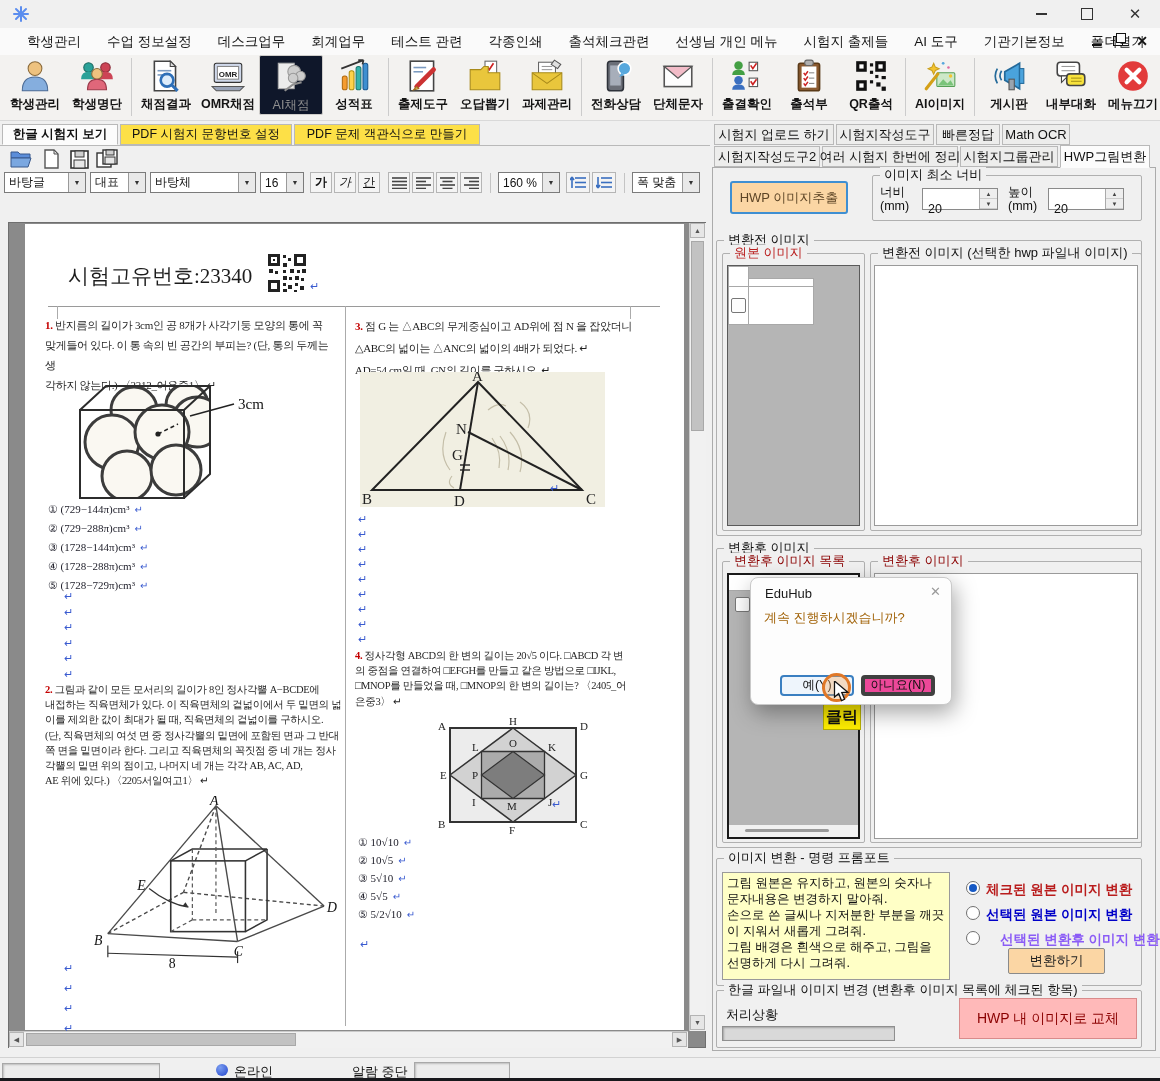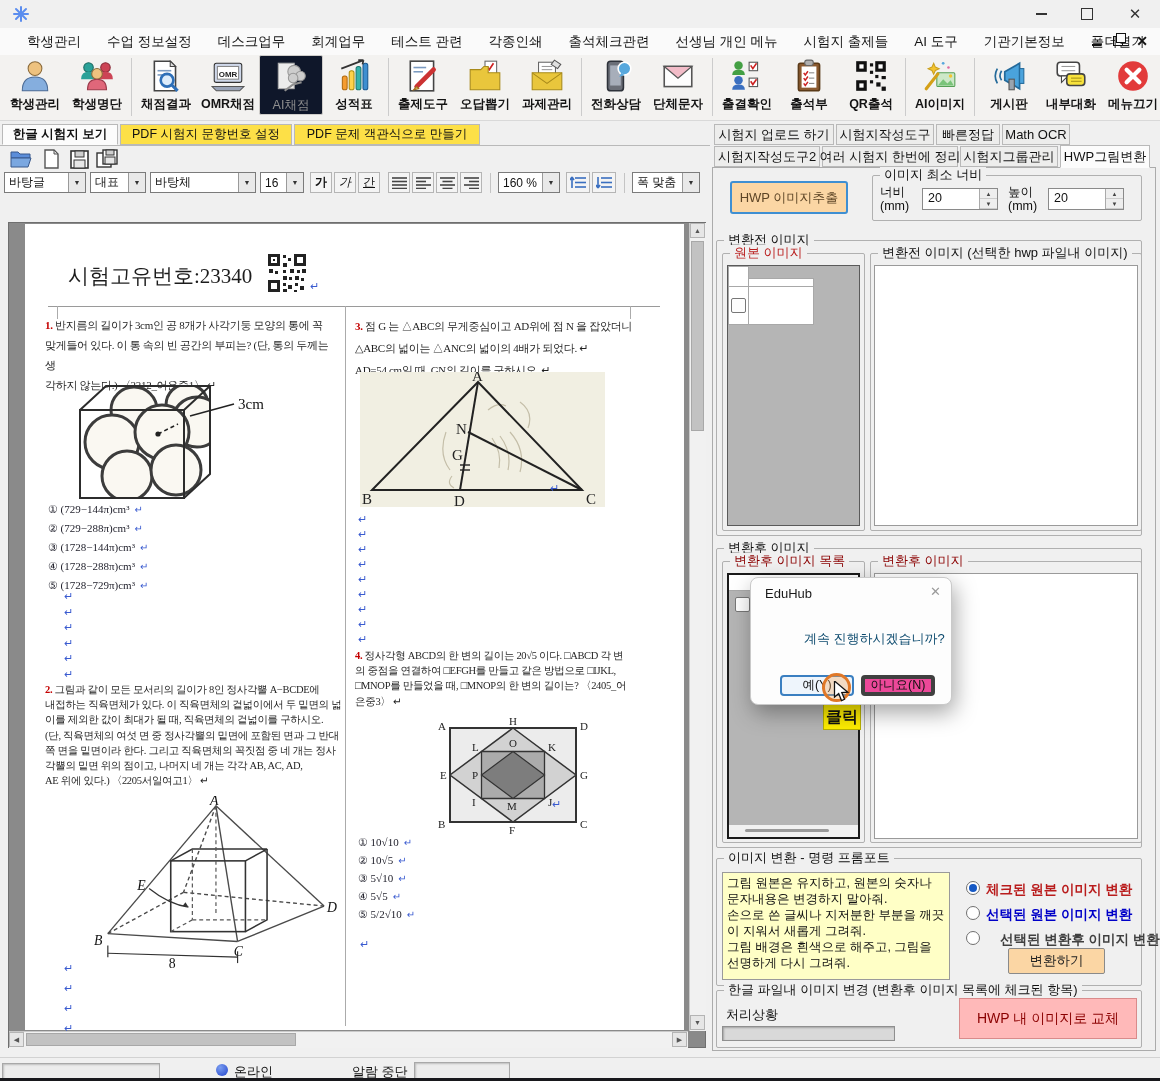--- a/index.html
+++ b/index.html
@@ -51,33 +51,33 @@
   .vline{position:absolute;width:1px;background:#ababab;}
   .figlab{font-family:"Liberation Serif",serif;font-style:italic;}
   
   .rtab{position:absolute;height:21px;background:#ededec;border:1px solid #b9b9b9;font-size:13px;display:flex;align-items:center;justify-content:center;box-sizing:border-box;white-space:nowrap;}
   .rtab.on{background:#fcfcfc;border-bottom:1px solid #fcfcfc;height:23px;}
   .rcontent{position:absolute;left:712px;top:167px;width:444px;height:884px;border:1px solid #ababab;background:#f0f0f0;box-sizing:border-box;}
   .gb{position:absolute;border:1px solid #b0b0b0;border-radius:2px;box-sizing:border-box;}
   .gb .lg{position:absolute;top:-9px;left:7px;background:#f0f0f0;padding:0 4px;font-size:13px;line-height:16px;white-space:nowrap;}
   .btn-extract{position:absolute;left:730px;top:181px;width:118px;height:33px;background:#fbd6a4;border:2px solid #3f8fd2;border-radius:3px;font-size:13px;color:#5d4526;display:flex;align-items:center;justify-content:center;box-sizing:border-box;}
   .spin{position:absolute;height:22px;background:#fff;border:1px solid #8a8a8a;display:flex;box-sizing:border-box;font-size:12.5px;}
-  .spin .sv{flex:1;padding:2px 0 0 5px;}
+  .spin .sv{flex:1;padding:13px 0 0 5px;}
   .spin .sbs{width:17px;border-left:1px solid #aaa;display:flex;flex-direction:column;}
   .spin .sbs div{flex:1;background:#eee;border-bottom:1px solid #ccc;font-size:6px;color:#444;display:flex;align-items:center;justify-content:center;}
   .twolab{position:absolute;font-size:12.5px;line-height:14px;white-space:pre-line;}
   .grid{position:absolute;background:#b5b5b5;border:1px solid #5a5a5a;box-sizing:border-box;}
   .cell{position:absolute;background:#fff;border:1px solid #a8a8a8;box-sizing:border-box;font-size:12px;display:flex;align-items:center;justify-content:center;}
   .chk{position:absolute;width:13px;height:13px;border:1px solid #777;border-radius:2px;background:#fdfdfd;}
   .whitebox{position:absolute;background:#fff;border:1px solid #9a9a9a;box-sizing:border-box;}
   
   .dlg{position:absolute;left:750px;top:577px;width:200px;height:126px;background:#fdfdfd;border:1px solid #c9c9c9;border-radius:8px;box-shadow:3px 8px 22px rgba(0,0,0,.35);z-index:50;}
   .dlg .dt{position:absolute;left:14px;top:8px;font-size:13px;color:#1a1a1a;}
   .dlg .dx{position:absolute;right:10px;top:6px;font-size:13px;color:#9a9a9a;}
-  .dlg .dm{position:absolute;left:13px;top:52px;font-size:13px;color:#0c4a6e;margin-left:40px;}
+  .dlg .dm{position:absolute;left:13px;top:31px;font-size:13px;color:#a16207;}
   .dbtn{position:absolute;top:97px;width:74px;height:21px;border-radius:4px;font-size:12.5px;display:flex;align-items:center;justify-content:center;box-sizing:border-box;}
   .dbtn.yes{left:29px;background:#eef5fc;border:2px solid #3a7fc1;}
   .dbtn.no{left:110px;background:#ec4899;border:4px solid #404040;}
   .clickring{position:absolute;left:822px;top:673px;width:23px;height:23px;border:3px solid #e07828;border-radius:50%;background:rgba(250,170,90,.35);z-index:60;}
   .clicktag{position:absolute;left:823px;top:704px;width:38px;height:26px;background:#ffee00;border:1px solid #b9b100;color:#111;font-weight:bold;font-size:16px;display:flex;align-items:center;justify-content:center;z-index:45;box-sizing:border-box;}
   .cursor{position:absolute;left:833px;top:681px;z-index:61;}
   
   .notebox{position:absolute;left:722px;top:872px;width:228px;height:108px;background:#ffffc6;border:1px solid #9a9a9a;box-sizing:border-box;font-size:12.5px;line-height:16px;padding:2px 4px;white-space:pre-line;overflow:hidden;}
   .radio{position:absolute;width:14px;height:14px;border:1px solid #707070;border-radius:50%;background:#fff;box-sizing:border-box;}
   .radio.on::after{content:"";position:absolute;left:2px;top:2px;width:8px;height:8px;border-radius:50%;background:#1558c4;}
@@ -823,21 +823,21 @@
     <span class="lg">이미지 변환 - 명령 프롬포트</span>
   </div>
   <div class="notebox">그림 원본은 유지하고, 원본의 숫자나 문자내용은 변경하지 말아줘.
 손으로 쓴 글씨나 지저분한 부분을 깨끗이 지워서 새롭게 그려줘.
 그림 배경은 흰색으로 해주고, 그림을 선명하게 다시 그려줘.</div>
   <span class="radio on" style="left:966px;top:881px"></span>
   <span class="rlabel" style="left:986px;top:881px;color:#b91c1c">체크된 원본 이미지 변환</span>
   <span class="radio" style="left:966px;top:906px"></span>
   <span class="rlabel" style="left:986px;top:906px;color:#0000c8">선택된 원본 이미지 변환</span>
   <span class="radio" style="left:966px;top:931px"></span>
-  <span class="rlabel" style="left:1000px;top:931px;color:#404040">선택된 변환후 이미지 변환</span>
+  <span class="rlabel" style="left:1000px;top:931px;color:#8b5cf6">선택된 변환후 이미지 변환</span>
   <div class="btn-convert">변환하기</div>
 
   <div class="gb" style="left:716px;top:990px;width:426px;height:58px">
     <span class="lg">한글 파일내 이미지 변경 (변환후 이미지 목록에 체크된 항목)</span>
   </div>
   <span class="abs" style="left:726px;top:1006px;font-size:13px">처리상황</span>
   <div class="progress"></div>
   <div class="btn-replace">HWP 내 이미지로 교체</div>
 
   <div class="statusbar">

